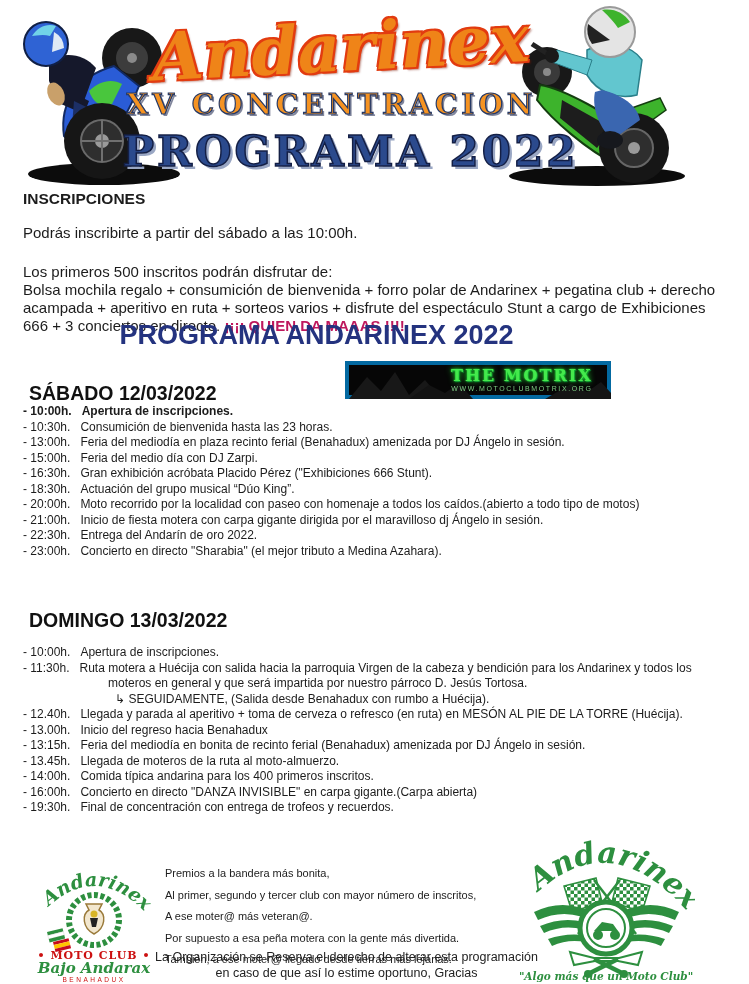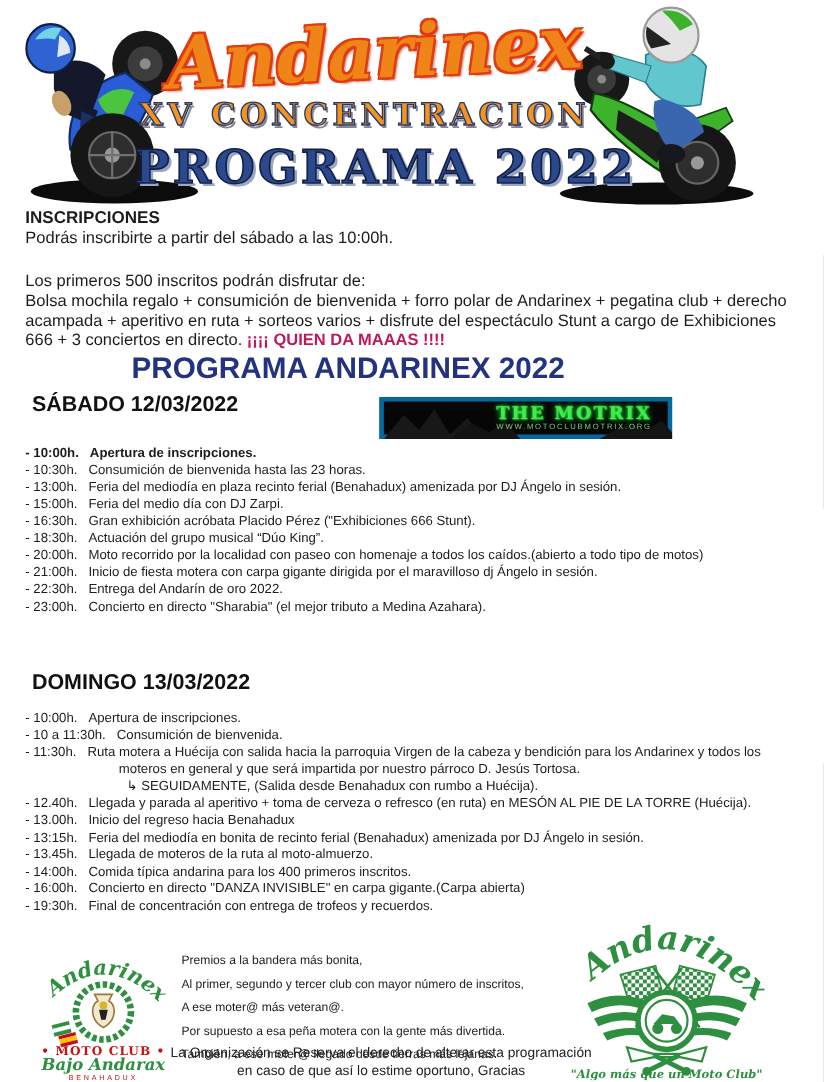--- a/index.html
+++ b/index.html
@@ -31,31 +31,31 @@
   .t-prog {
     font-family:"DejaVu Serif", serif; font-weight:bold;
     font-size:42px; line-height:48px; color:#2b4a8d; letter-spacing:3px;
     margin-top:7px; transform:translateX(-24px);
     -webkit-text-stroke:1.5px #141f45;
     text-shadow:3px 3px 0 #9aa7c4;
   }
   
   .insc { position:absolute; left:23px; top:190px; width:708px; font-size:15px; line-height:18px; }
   .insc h2 { font-size:15.5px; margin:0; font-weight:bold; }
-  .insc .intro { margin:0 0 21px 0; }
+  .insc .intro { margin:16px 0 21px 0; }
   .insc .sub { margin:0; }
   .benefits { margin:0; }
   .green { color:#be185d; font-weight:bold; }
   
   .prog-heading {
     position:absolute; top:320px; left:0; width:100%; text-align:center;
     font-weight:bold; font-size:27px; color:#24337f; transform:translateX(-58px);
   }
   .day-heading { position:absolute; font-size:19.5px; font-weight:bold; color:#111; }
-  .sab-heading { left:29px; top:357px;text-align:right; }
+  .sab-heading { left:29px; top:382px;text-align:right; }
   .dom-heading { left:29px; top:609px; }
   
   .motrix {
     position:absolute; left:345px; top:361px; width:266px; height:38px;
     background:#060606; border:4px solid #0369a1; box-sizing:border-box;
   }
   .motrix svg { position:absolute; left:0; top:0; }
   .motrix-text { position:absolute; left:34%; top:0; width:66%; height:100%;
     display:flex; flex-direction:column; align-items:center; justify-content:center; }
   .motrix-title {
@@ -190,21 +190,20 @@
 
       <div class="ev"><span class="time">- 23:00h.</span><span class="txt">Concierto en directo  "Sharabia" (el mejor tributo a Medina Azahara).</span></div>
     </div>
 
   <div class="day-heading dom-heading">DOMINGO 13/03/2022</div>
 
   <div class="evlist sun-list">
 
       <div class="ev"><span class="time">- 10:00h.</span><span class="txt">Apertura de inscripciones.</span></div>
 
-      <div class="ev"><span class="time">- 10 a 11:30h.</span><span class="txt">Consumición de bienvenida.</span></div>
 
       <div class="ev"><span class="time">- 11:30h.</span><span class="txt">Ruta motera a Huécija con salida hacia la parroquia Virgen de la cabeza y bendición para los Andarinex y todos los moteros en general y que será impartida por nuestro párroco  D. Jesús Tortosa.</span></div>
 
       <div class="ev indent"><span class="time"></span><span class="txt">↳  SEGUIDAMENTE, (Salida desde Benahadux con rumbo a Huécija).</span></div>
 
       <div class="ev gap"><span class="time">- 12.40h.</span><span class="txt">Llegada y parada al aperitivo + toma de cerveza o refresco (en ruta) en MESÓN AL PIE DE LA TORRE (Huécija).</span></div>
 
       <div class="ev"><span class="time">- 13.00h.</span><span class="txt">Inicio del regreso  hacia Benahadux</span></div>
 
       <div class="ev"><span class="time">- 13:15h.</span><span class="txt">Feria del mediodía en bonita de recinto  ferial (Benahadux) amenizada por DJ Ángelo in sesión.</span></div>

